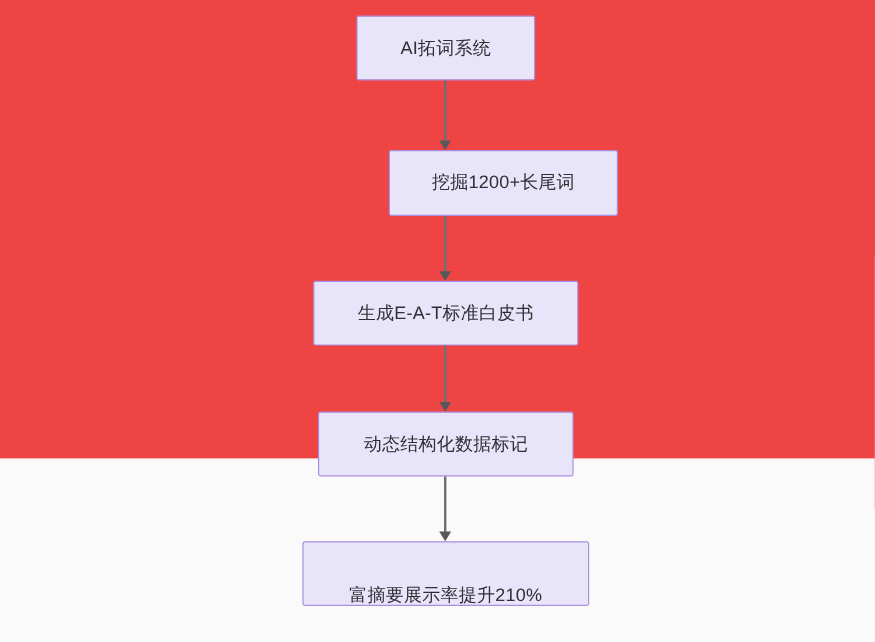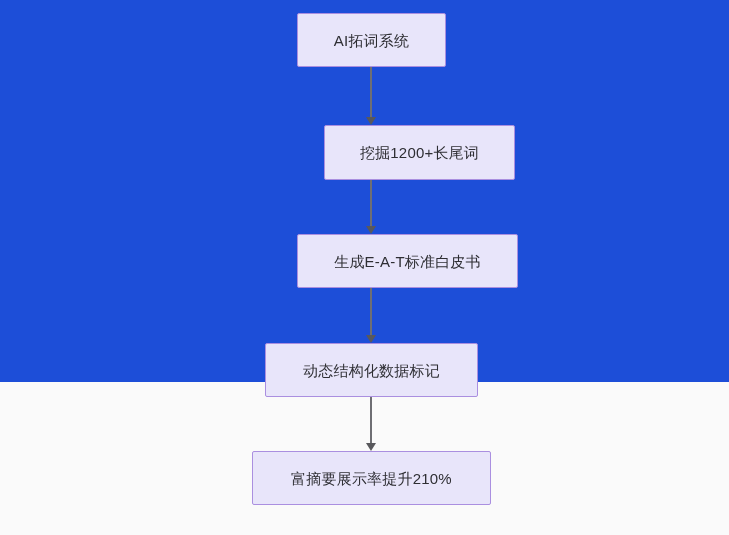--- a/index.html
+++ b/index.html
@@ -11,21 +11,21 @@
     width: 729px;
     height: 535px;
     background: #fafafa;
     font-family: "Liberation Sans", "DejaVu Sans", sans-serif;
     overflow: hidden;
   }
   #flow-canvas {
     position: relative;
     width: 729px;
     height: 382px;
-    background: #1d4ed8;
+    background: #ef4444;
   }
   .node {
     position: absolute;
     box-sizing: border-box;
     background: #e8e5fa;
     border: 1.6px solid #aa8fe0;
     border-radius: 2px;
     display: flex;
     align-items: center;
     justify-content: center;
@@ -75,35 +75,35 @@
 
   <div class="node" style="left:276px; top:125px; width:191px; height:55px;margin-left:48px;">
     <span class="node-label">挖掘1200+长尾词</span>
   </div>
 
   <div class="edge" style="left:370px; top:180px; width:2px; height:54px;">
     <div class="edge-line" style="height:47px;"></div>
     <div class="edge-arrow" style="top:46px;"></div>
   </div>
 
-  <div class="node" style="left:261px; top:234px; width:221px; height:54px;margin-left:36px;">
+  <div class="node" style="left:261px; top:234px; width:221px; height:54px;">
     <span class="node-label">生成E-A-T标准白皮书</span>
   </div>
 
   <div class="edge" style="left:370px; top:288px; width:2px; height:55px;">
     <div class="edge-line" style="height:48px;"></div>
     <div class="edge-arrow" style="top:47px;"></div>
   </div>
 
   <div class="node" style="left:265px; top:343px; width:213px; height:54px;">
     <span class="node-label">动态结构化数据标记</span>
   </div>
 
   <div class="edge" style="left:370px; top:397px; width:2px; height:54px;">
     <div class="edge-line" style="height:47px;"></div>
     <div class="edge-arrow" style="top:46px;"></div>
   </div>
 
-  <div class="node" style="left:252px; top:451px; width:239px; height:54px;">
+  <div class="node" style="left:252px; top:451px; width:239px; height:54px;align-items:flex-end;">
     <span class="node-label">富摘要展示率提升210%</span>
   </div>
 
 </div>
 
 </body></html>

